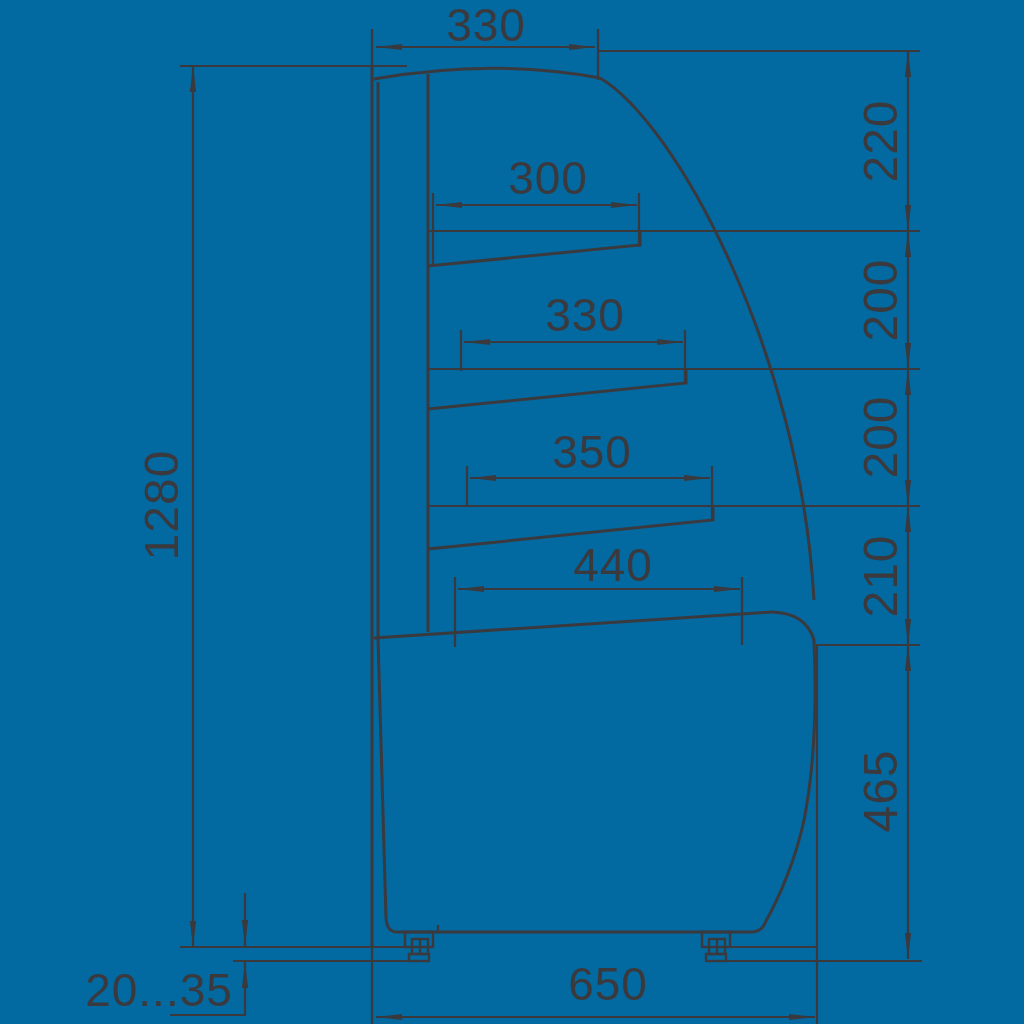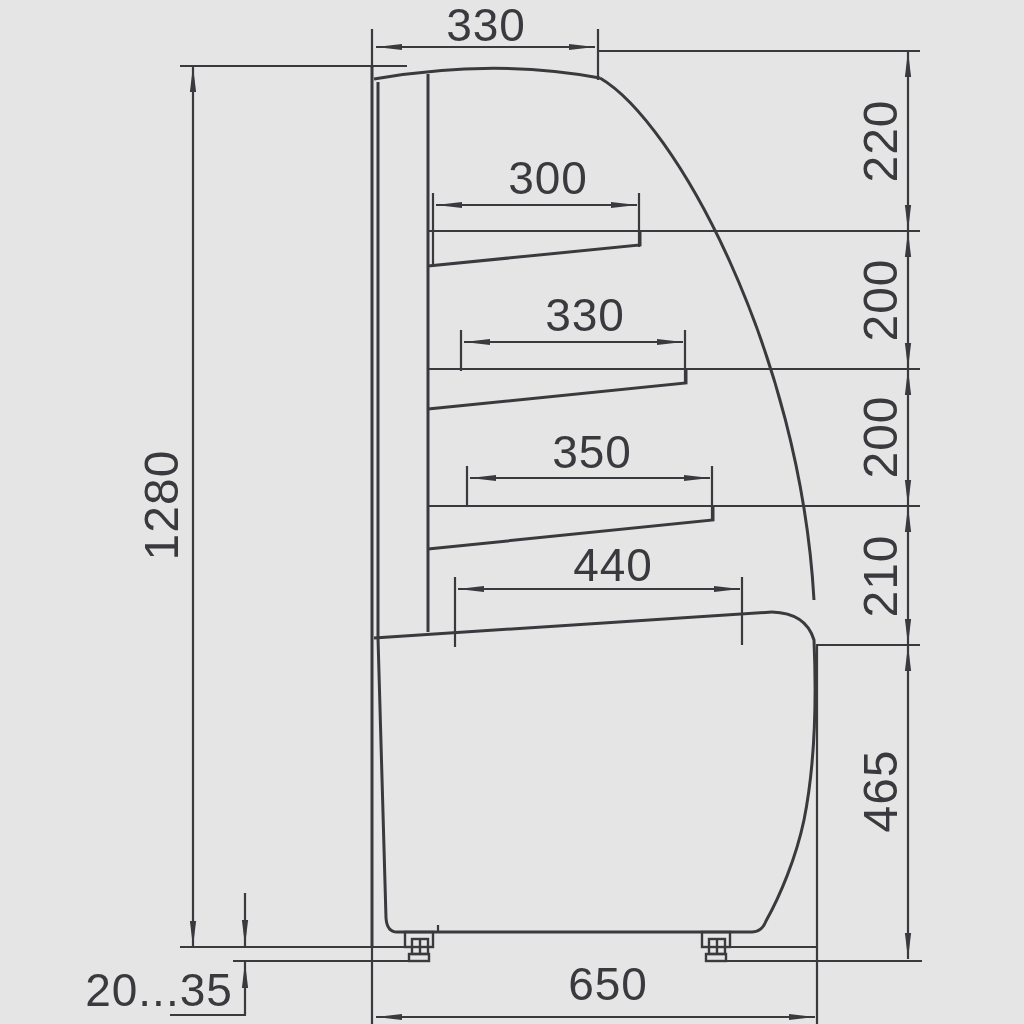--- a/index.html
+++ b/index.html
@@ -1,16 +1,16 @@
 <!DOCTYPE html>
 <html><head>
 <meta charset="utf-8">
 <style>
   html,body{margin:0;padding:0;background:#ffffff;}
-  .stage{width:1024px;height:1024px;background:#e5e5e5;position:relative;overflow:hidden;}
+  .stage{width:1024px;height:1024px;background:#0369a1;position:relative;overflow:hidden;}
   svg{display:block;}
   .body-line{stroke:#3a3a3e;stroke-width:3;fill:none;stroke-linecap:butt;}
   .ext-line{stroke:#3a3a3e;stroke-width:2.2;fill:none;stroke-linecap:butt;}
   .dim-line{stroke:#3a3a3e;stroke-width:2.2;fill:none;stroke-linecap:butt;}
   .foot-line{stroke:#3a3a3e;stroke-width:2.4;fill:none;stroke-linecap:butt;}
   text{font-family:"Liberation Sans","DejaVu Sans",sans-serif;fill:#3a3a3e;}
   .dim-text{font-size:46px;letter-spacing:1px;}
   .dim-text-rot{font-size:48px;letter-spacing:1px;}
 </style>
 </head>

